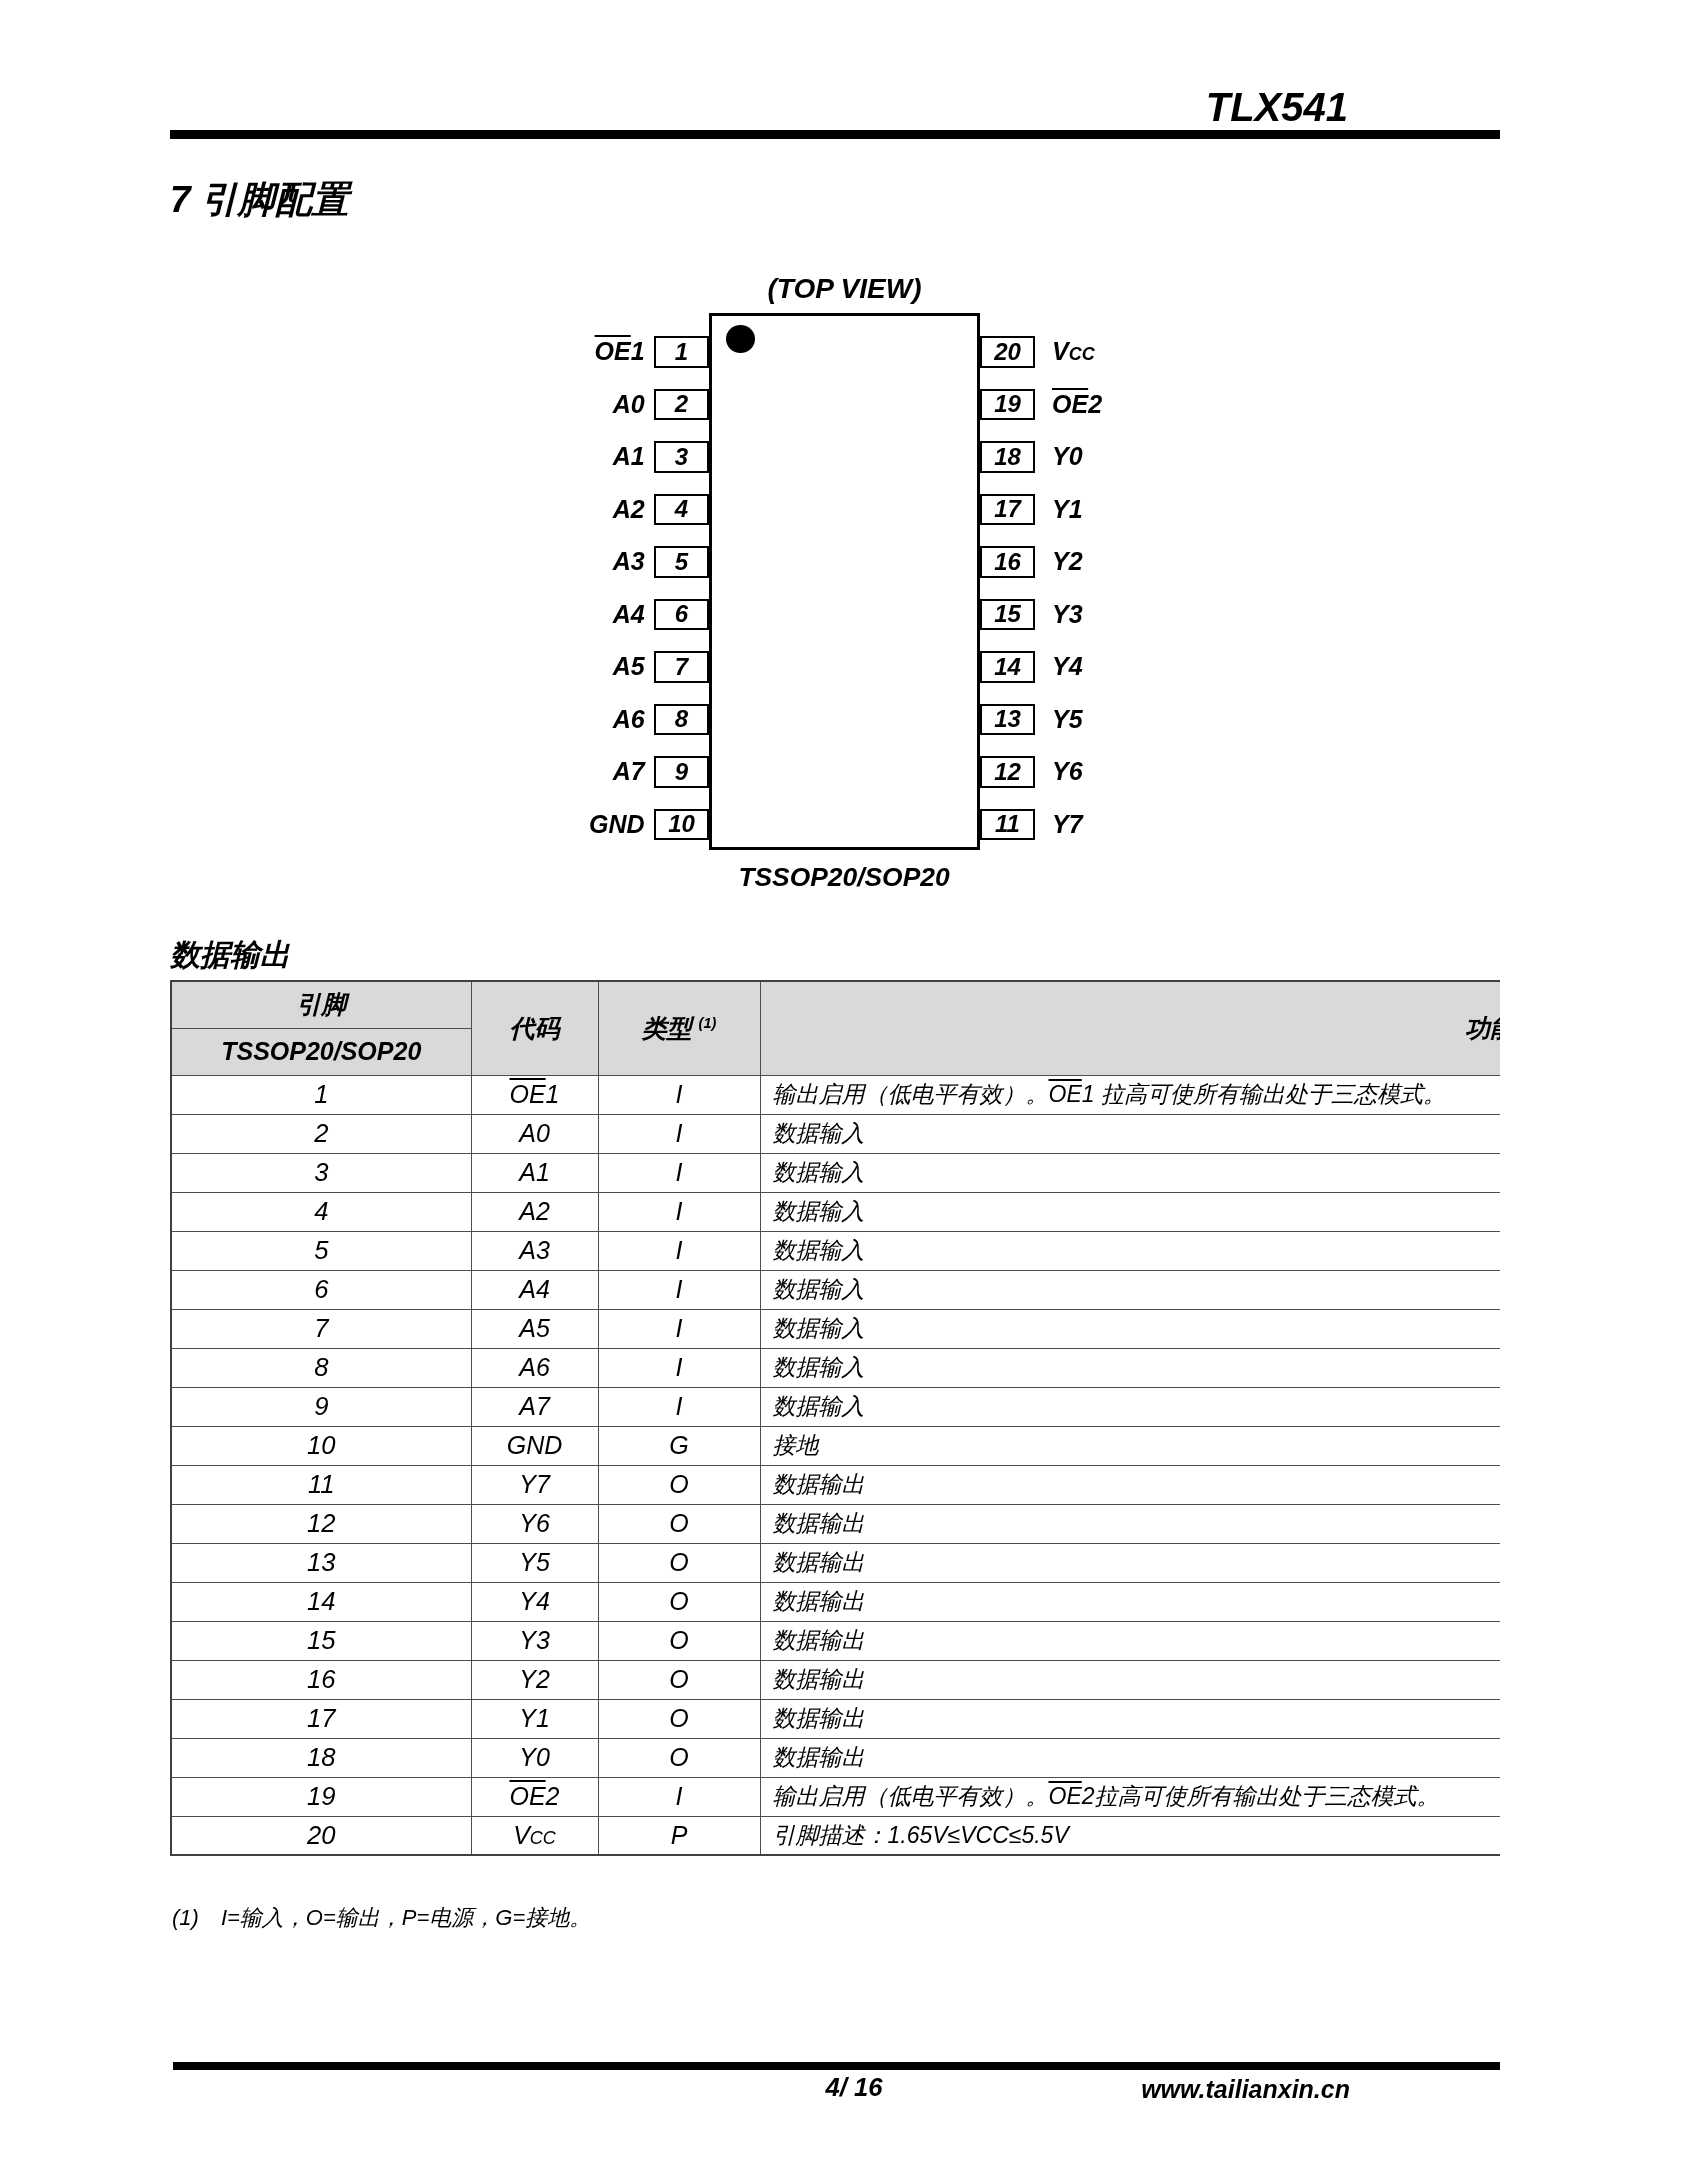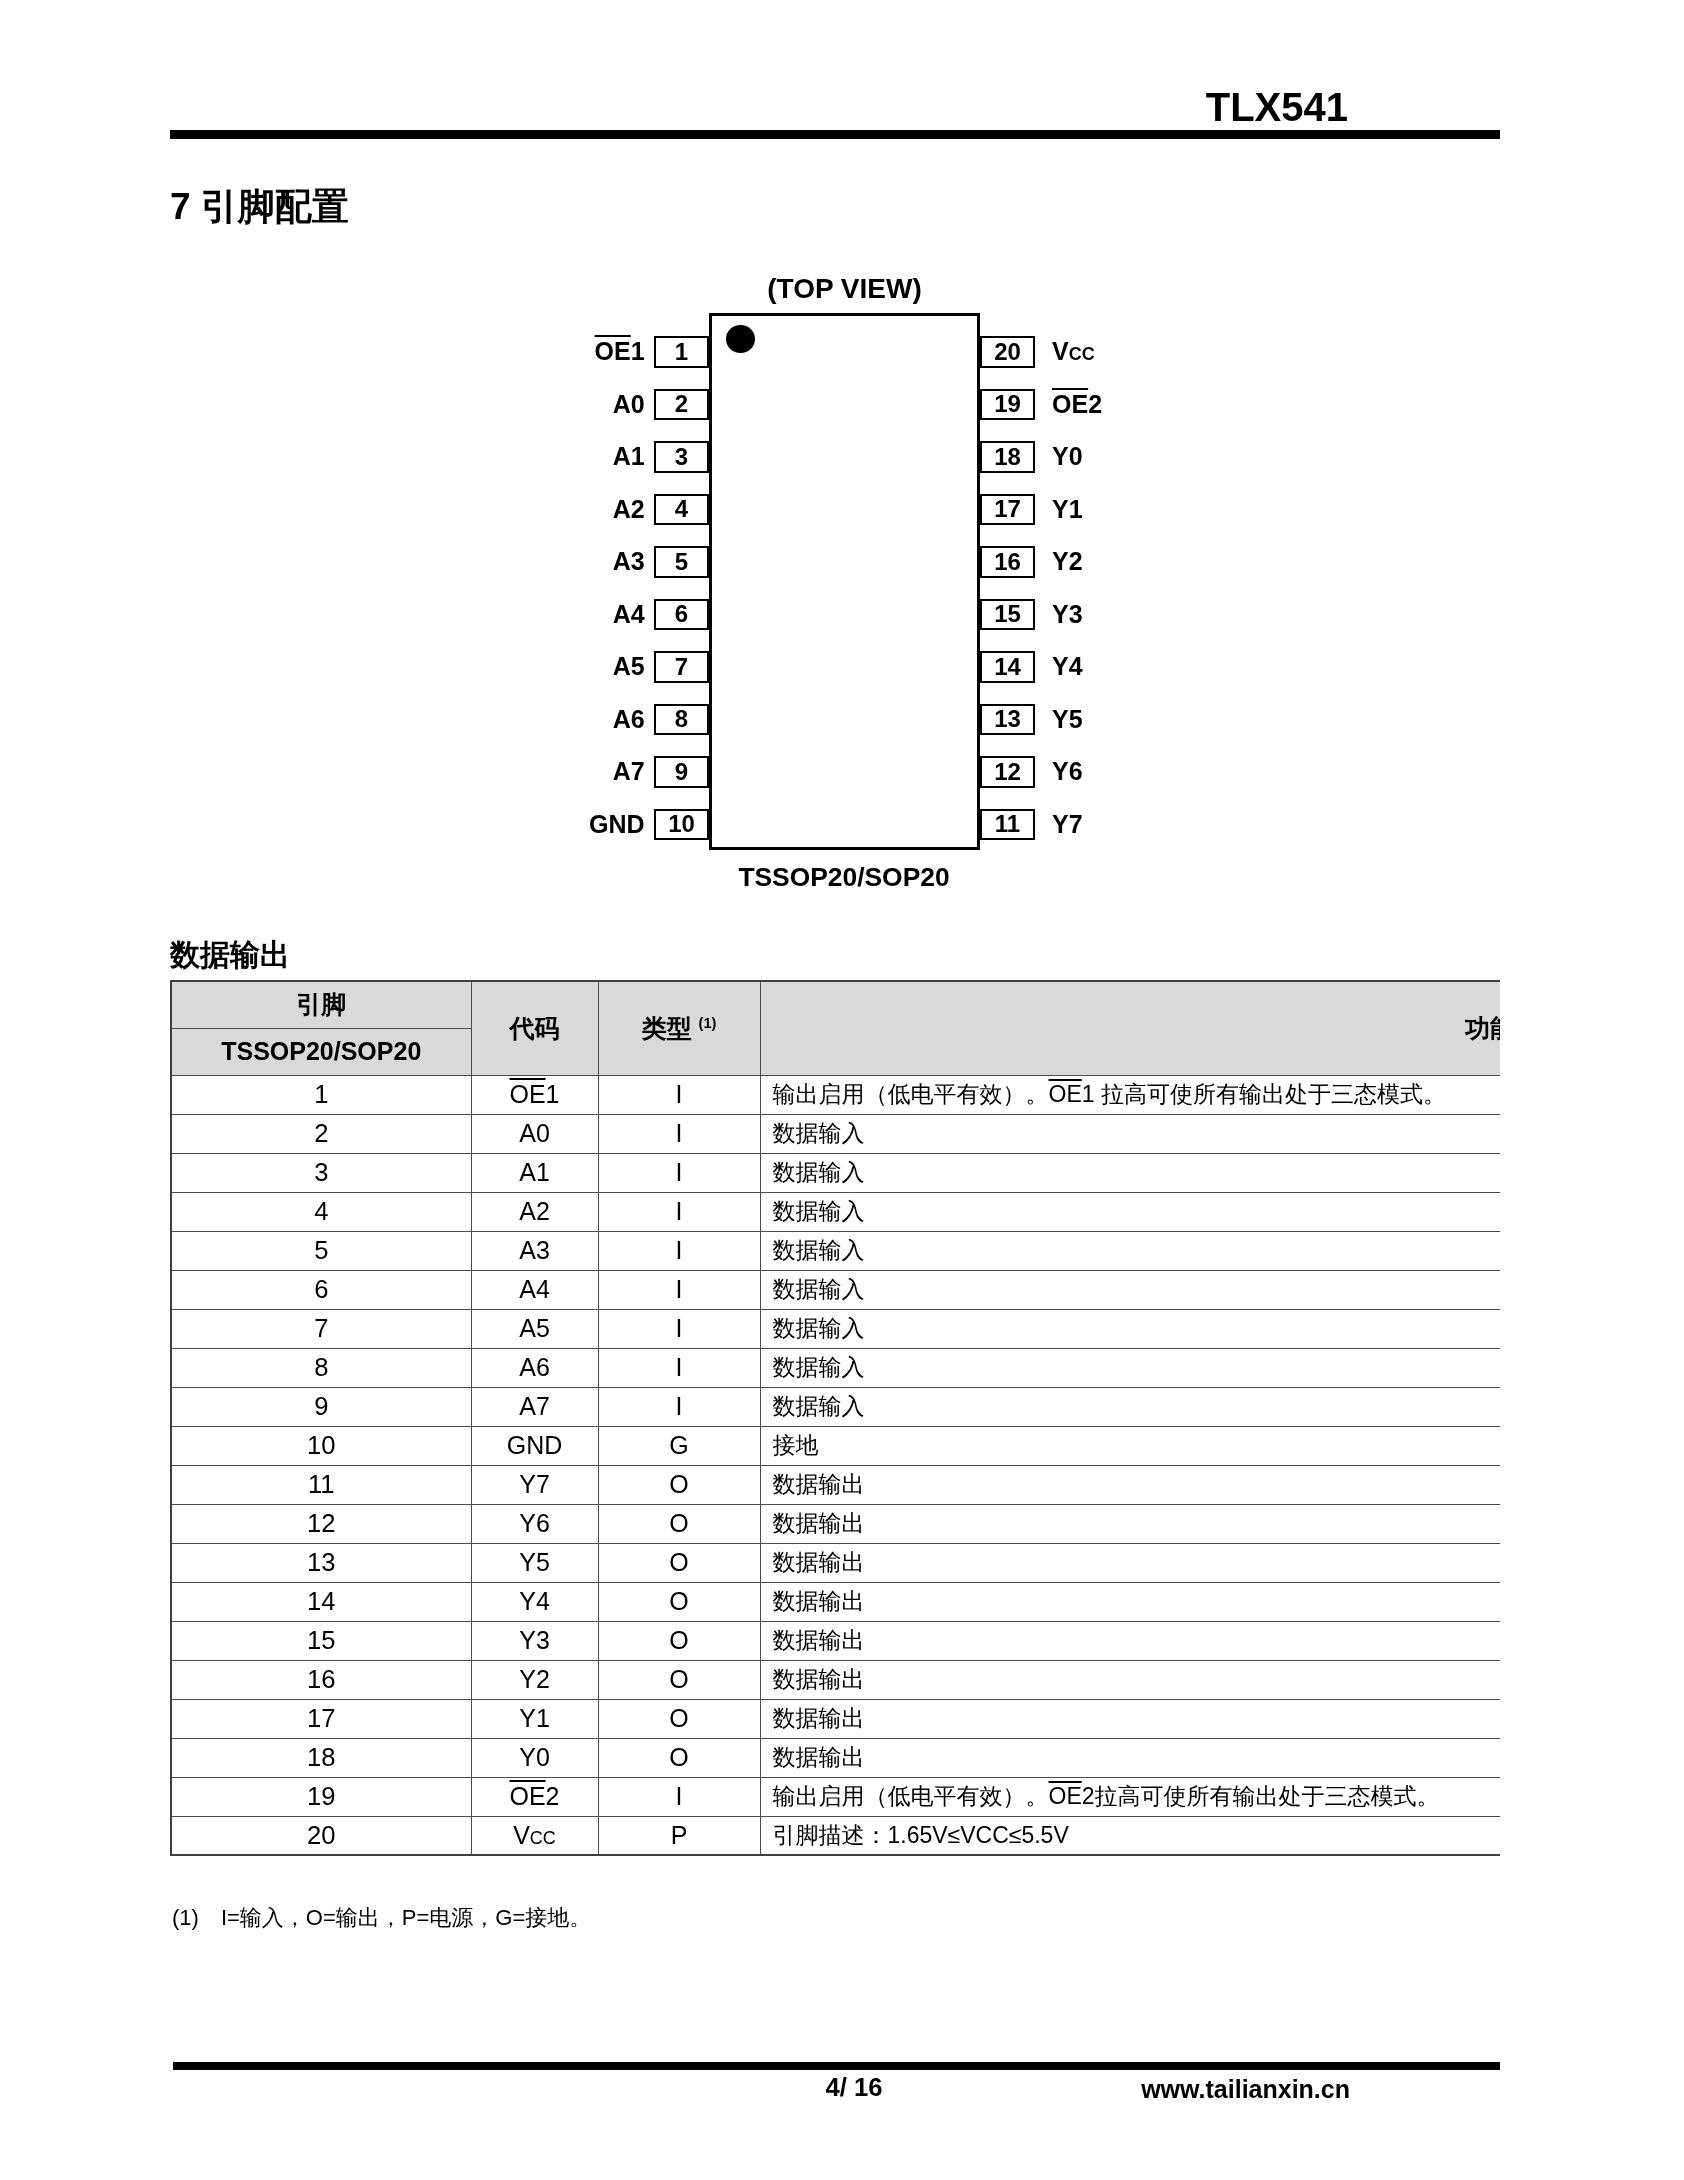--- a/index.html
+++ b/index.html
@@ -3,26 +3,26 @@
 <meta charset="utf-8">
 <style>
   :root{
     --border-col:#4d4d4d;
     --header-bg:#d9d9d9;
     --ink:#000;
   }
   *{margin:0;padding:0;box-sizing:border-box;}
   html,body{background:#ffffff;}
   body{font-family:"Liberation Sans","DejaVu Sans",sans-serif;color:var(--ink);}
-  .page{position:relative;width:1500px;height:2181px;background:#fff;overflow:hidden;}
+  .page{position:relative;width:1500px;height:2181px;background:#fff;overflow:hidden;font-style:italic;}
 
   
   .doc-title{position:absolute;top:85px;right:152px;font-size:40px;font-weight:bold;letter-spacing:0px;}
   .top-rule{position:absolute;left:170px;top:130px;width:1363px;height:9.4px;background:#000;}
-  .section-title{position:absolute;left:170px;top:182px;font-size:37px;font-weight:bold;text-align:right;}
+  .section-title{position:absolute;left:170px;top:175px;font-size:37px;font-weight:bold;text-align:right;}
 
   
   .topview-title{position:absolute;left:709px;top:273px;width:271px;text-align:center;font-size:28px;font-weight:bold;}
   .chip-body{position:absolute;left:709px;top:313px;width:271px;height:537px;border:3.4px solid #000;background:#fff;}
   .pin1-dot{position:absolute;left:726px;top:325px;width:29px;height:28px;border-radius:50%;background:#000;}
   .pins{position:absolute;top:336px;}
   .pins-left{left:486px;}
   .pins-right{left:980px;}
   .pin-row{display:flex;align-items:center;height:31.5px;margin-bottom:21px;}
   .pin-label{font-size:25px;font-weight:600;white-space:nowrap;}

